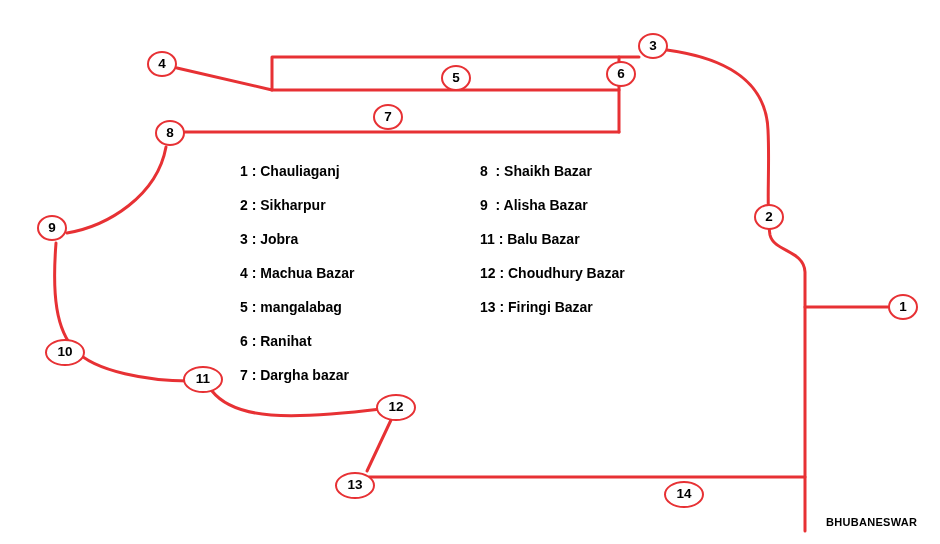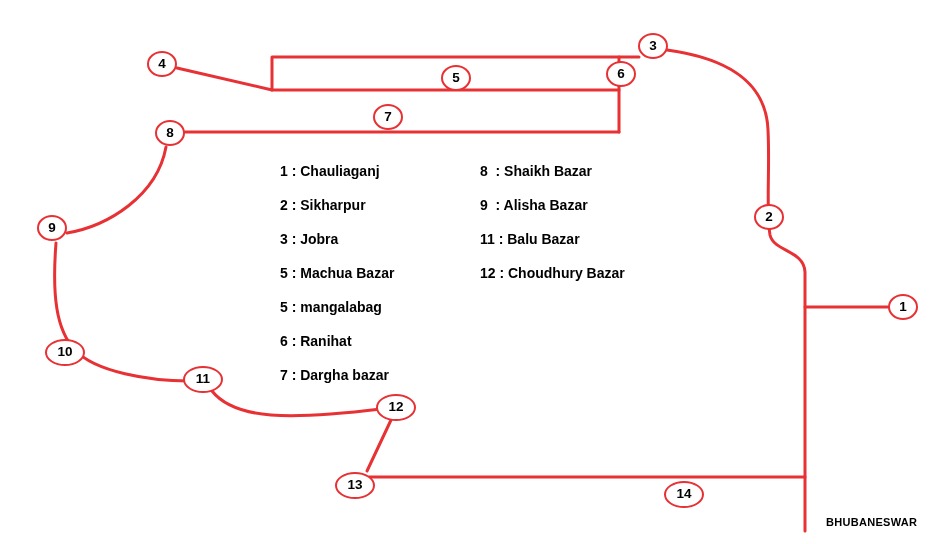--- a/index.html
+++ b/index.html
@@ -36,21 +36,21 @@
     font-size: 13.5px;
     line-height: 1;
   }
 
   .legend-col {
     position: absolute;
     display: flex;
     flex-direction: column;
     gap: 18px;
   }
-  #legend-left  { left: 240px; top: 163px; margin-left: 40px; }
+  #legend-left  { left: 240px; top: 163px; }
   #legend-right { left: 480px; top: 163px; }
   .legend-item {
     font-size: 14px;
     line-height: 16px;
     font-weight: 700;
     color: #000000;
     white-space: pre;
   }
 
   .corner-label {
@@ -96,26 +96,27 @@
       <div class="node" style="left: 183px; top: 365.5px; width: 40px; height: 27px;">11</div>
       <div class="node" style="left: 376px; top: 393.5px; width: 40px; height: 27px;">12</div>
       <div class="node" style="left: 335px; top: 471.5px; width: 40px; height: 27px;">13</div>
       <div class="node" style="left: 664px; top: 480.5px; width: 40px; height: 27px;">14</div>
     </div>
 
   <div id="legend-left" class="legend-col">
       <div class="legend-item">1 : Chauliaganj</div>
       <div class="legend-item">2 : Sikharpur</div>
       <div class="legend-item">3 : Jobra</div>
-      <div class="legend-item">5 : Machua Bazar</div>
+      <div class="legend-item">4 : Machua Bazar</div>
       <div class="legend-item">5 : mangalabag</div>
       <div class="legend-item">6 : Ranihat</div>
       <div class="legend-item">7 : Dargha bazar</div>
     </div>
   <div id="legend-right" class="legend-col">
       <div class="legend-item">8  : Shaikh Bazar</div>
       <div class="legend-item">9  : Alisha Bazar</div>
       <div class="legend-item">11 : Balu Bazar</div>
       <div class="legend-item">12 : Choudhury Bazar</div>
+      <div class="legend-item">13 : Firingi Bazar</div>
     </div>
 
   <div class="corner-label">BHUBANESWAR</div>
 </div>
 
 </body></html>

